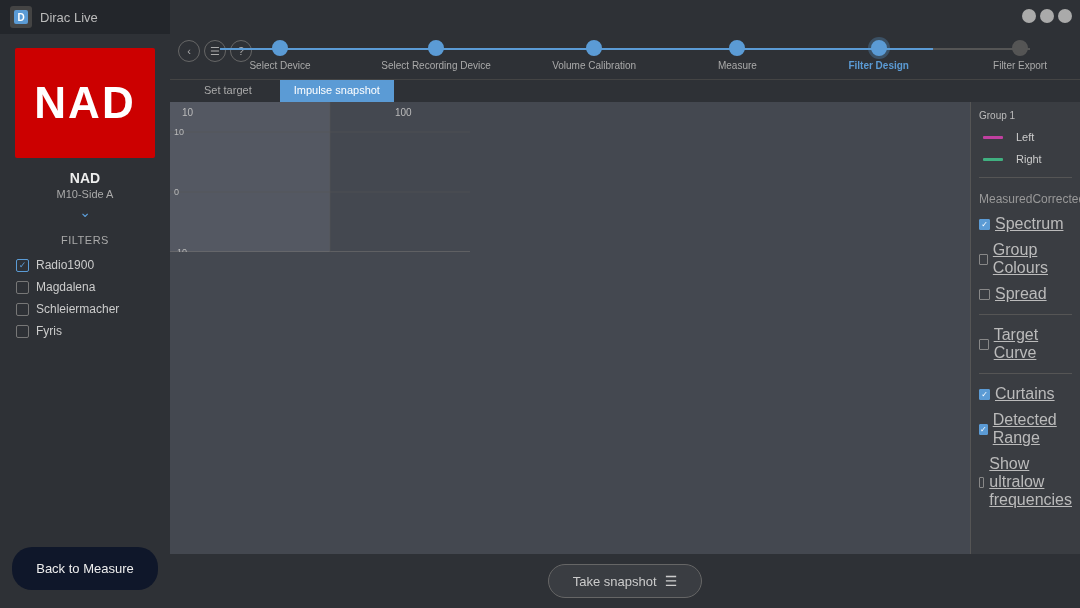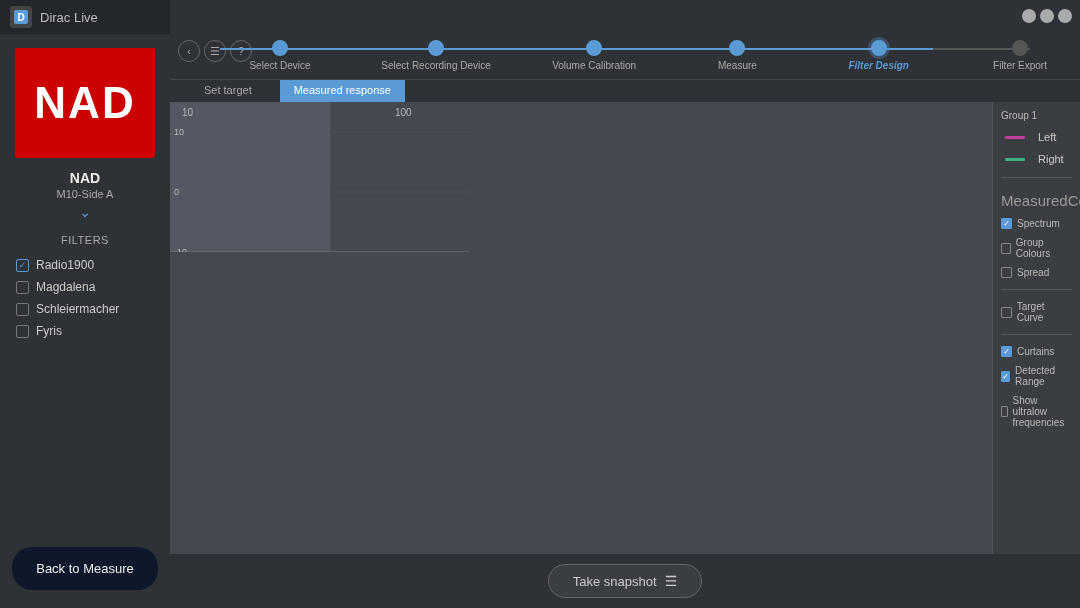--- a/index.html
+++ b/index.html
@@ -204,21 +204,21 @@
     .step-dot.done {
       background: #5b9bd5;
       border-color: #5b9bd5;
     }
     .step-label {
       font-size: 10px;
       color: #aaa;
       text-align: left;
       white-space: nowrap;
     }
-    .step-label.active { color: #5b9bd5; font-weight: 600; font-style: italic; }
+    .step-label.active { color: #5b9bd5; font-weight: 600; }
 
     
     .nav-arrows {
       position: absolute;
       left: 8px;
       top: 8px;
       display: flex; gap: 4px;
     }
     .nav-arrow-btn {
       width: 22px; height: 22px;
@@ -264,21 +264,21 @@
       position: relative;
       overflow: hidden;
     }
     .chart-bg {
       position: absolute;
       top: 0; left: 0; right: 0; bottom: 0;
     }
 
     
     .right-panel {
-      width: 88px;
+      width: 110px;
       background: #3a3d42;
       display: flex;
       flex-direction: column;
       padding: 8px;
       gap: 6px;
       border-left: 1px solid #555;
     }
     .group-label {
       font-size: 10px;
       color: #bbb;
@@ -307,24 +307,24 @@
     .checkbox-small {
       width: 11px; height: 11px;
       border: 1px solid #888;
       background: transparent;
       display: flex; align-items: center; justify-content: center;
       font-size: 8px;
       color: #5b9bd5;
       border-radius: 1px;
     }
     .checkbox-small.checked { border-color: #5b9bd5; background: #5b9bd5; color: white; }
-    .cb-label { font-size: 10px; color: #bbb; }
+    .cb-label { font-size: 16px; color: #bbb; text-decoration: underline; }
 
     .section-header {
-      font-size: 15px;
+      font-size: 12px;
       color: #999;
       margin-top: 4px;
     }
 
     
     .bottom-bar {
       height: 54px;
       background: #2e3136;
       display: flex;
       align-items: center;
@@ -427,21 +427,21 @@
       </div>
       <div class="step">
         <div class="step-dot"></div>
         <span class="step-label">Filter Export</span>
       </div>
     </div>
   </div>
 
   <div class="sub-tabs">
     <div class="sub-tab">Set target</div>
-    <div class="sub-tab active">Measured response</div>
+    <div class="sub-tab active">Impulse snapshot</div>
   </div>
 
   <div class="chart-area">
     <div class="chart-container">
       <svg class="chart-bg" xmlns="http://www.w3.org/2000/svg">
 
         <rect x="0" y="0" width="160" height="100%" fill="rgba(180,180,200,0.15)"></rect>
 
         <line x1="0" y1="30" x2="100%" y2="30" stroke="#555" stroke-width="0.5"></line>
         <line x1="0" y1="90" x2="100%" y2="90" stroke="#555" stroke-width="0.5"></line>

